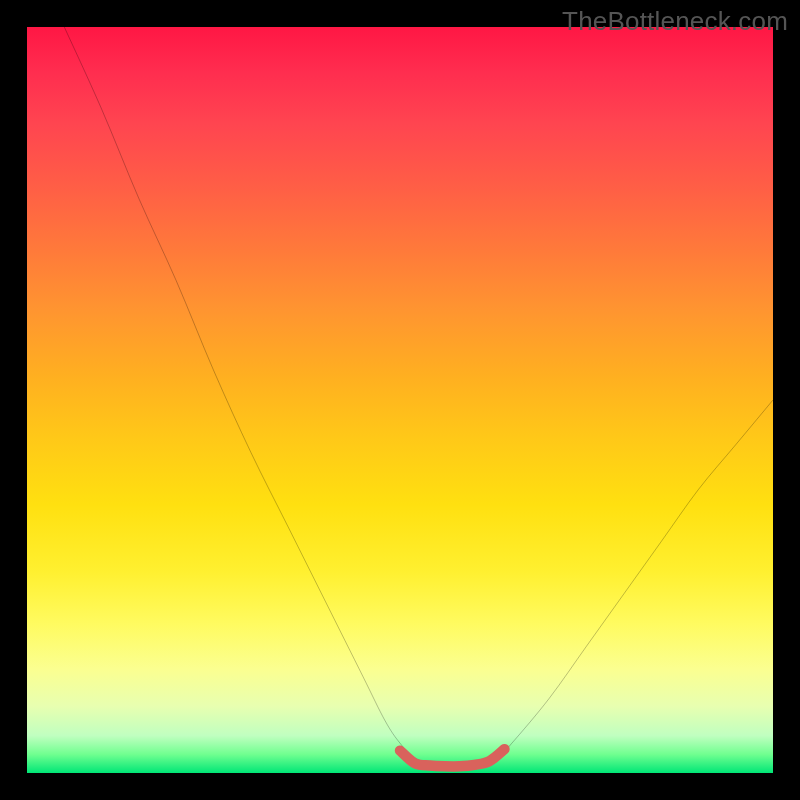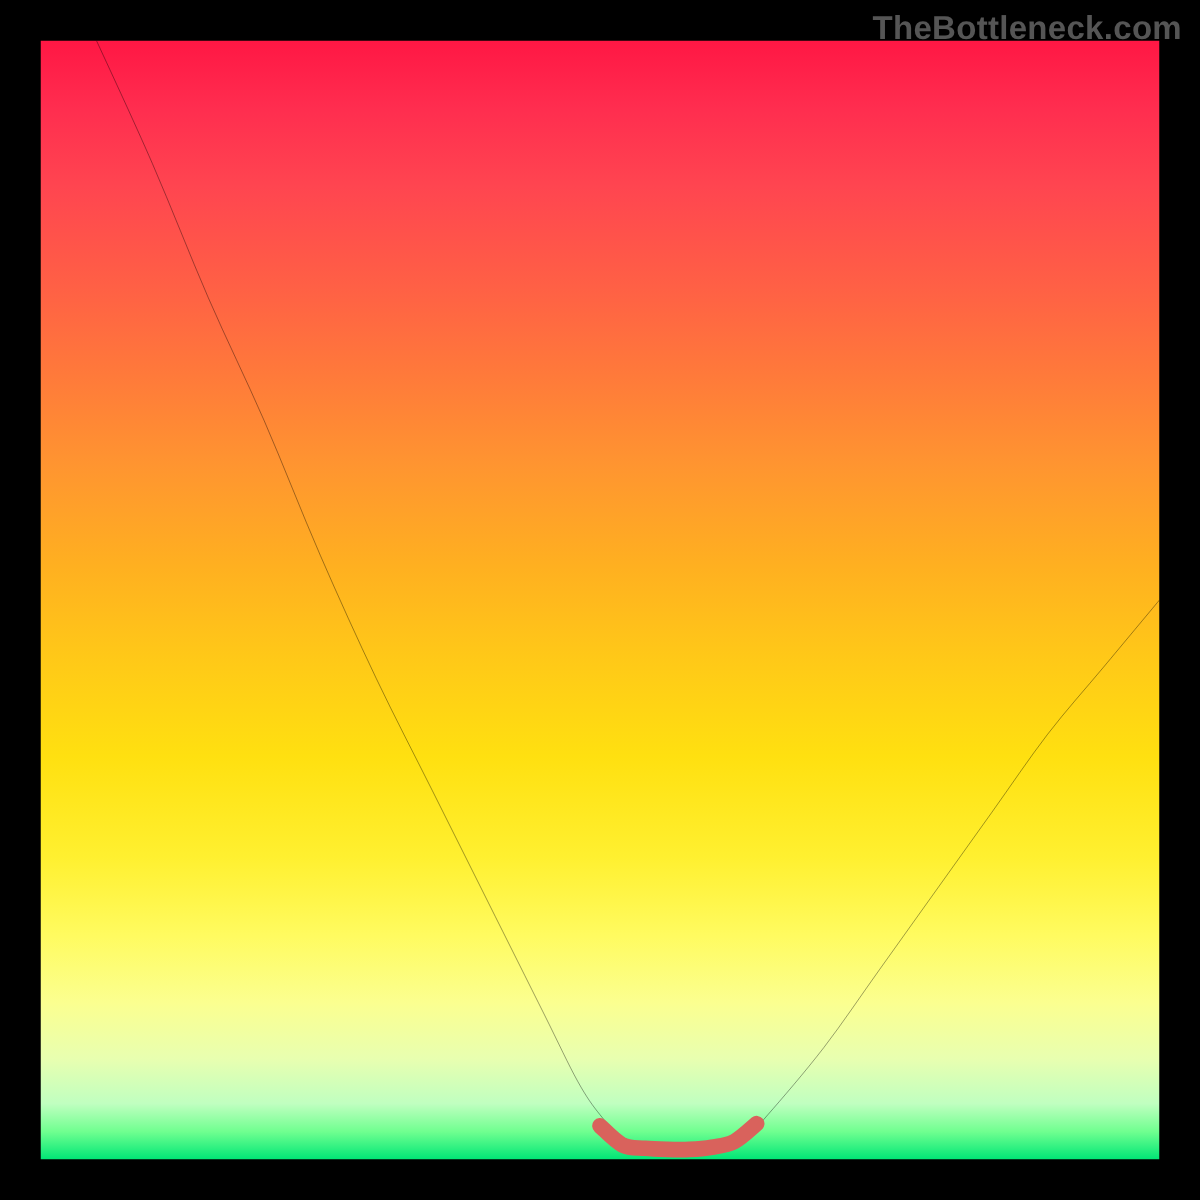--- a/index.html
+++ b/index.html
@@ -9,22 +9,22 @@
     background: #000;
     position: relative;
     font-family: Arial, sans-serif;
     overflow: hidden;
   }
   .watermark {
     position: absolute;
     top: 6px;
     right: 12px;
     color: #555;
-    font-size: 22px;
-    font-weight: 700;
+    font-size: 26px;
+    font-weight: 400;
     z-index: 10;
     letter-spacing: 0.2px;
   }
   .plot-area {
     position: absolute;
     left: 27px;
     top: 27px;
     width: 746px;
     height: 746px;
     overflow: hidden;

